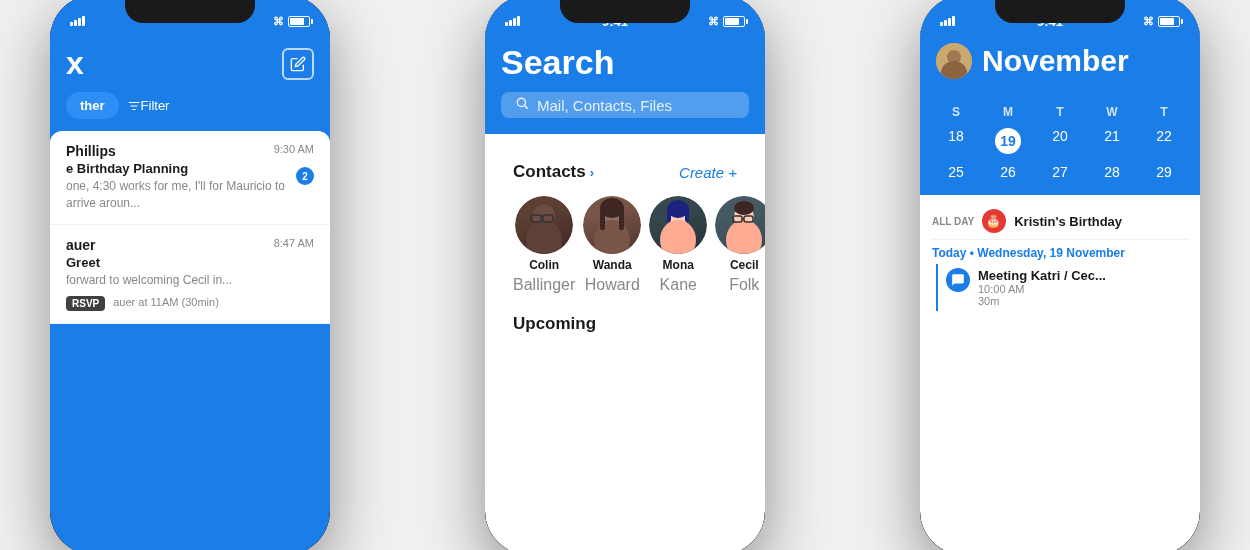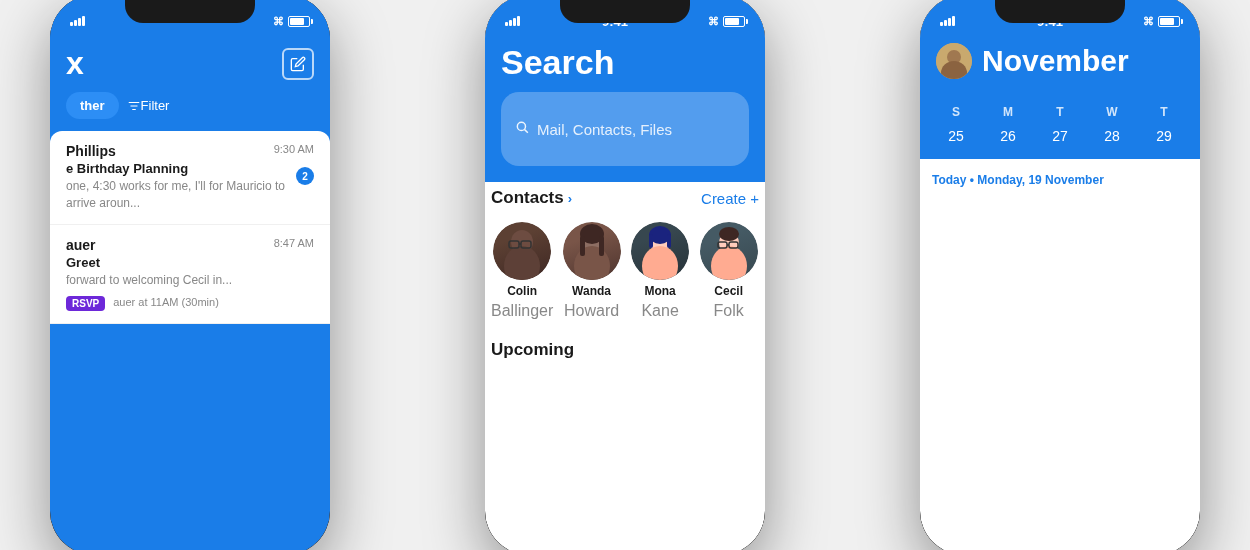--- a/index.html
+++ b/index.html
@@ -250,21 +250,21 @@
       font-size: 10px;
       font-weight: 700;
       width: 18px;
       height: 18px;
       display: flex;
       align-items: center;
       justify-content: center;
     }
 
     .rsvp-badge {
-      background: #6d28d9;
+      background: #404040;
       color: white;
       border-radius: 4px;
       font-size: 10px;
       font-weight: 700;
       padding: 2px 6px;
       display: inline-block;
       margin-top: 4px;
     }
 
     
@@ -280,34 +280,34 @@
 
     .search-title {
       color: white;
       font-size: 34px;
       font-weight: 700;
       margin-bottom: 10px;
     }
 
     .search-bar {
       background: rgba(255,255,255,0.25);
-      border-radius: 18px;
-      padding: 28px 14px;
+      border-radius: 8px;
+      padding: 4px 14px;
       display: flex;
       align-items: center;
       gap: 8px;
     }
 
     .search-placeholder {
       color: rgba(255,255,255,0.85);
       font-size: 15px;
     }
 
     .center-content {
-      padding: 6px;
+      padding: 28px;
     }
 
     .section-header {
       display: flex;
       align-items: center;
       justify-content: space-between;
       margin-bottom: 14px;
     }
 
     .section-title {
@@ -324,20 +324,21 @@
       font-size: 13px;
     }
 
     .create-btn {
       color: #1a7de8;
       font-size: 15px;
       font-weight: 500;
       display: flex;
       align-items: center;
       gap: 2px;
+      font-style: italic;
     }
 
     .contacts-row {
       display: flex;
       gap: 8px;
       margin-bottom: 20px;
     }
 
     .contact-item {
       display: flex;
@@ -812,33 +813,59 @@
 
         <div class="cal-grid">
           <div class="cal-week-header">
             <div class="cal-day-name">S</div>
             <div class="cal-day-name">M</div>
             <div class="cal-day-name">T</div>
             <div class="cal-day-name">W</div>
             <div class="cal-day-name">T</div>
           </div>
 
+          <div class="cal-week-row">
+            <div class="cal-date">18</div>
+            <div class="cal-date">
+              <div class="cal-date-today">19</div>
+            </div>
+            <div class="cal-date">20</div>
+            <div class="cal-date">21</div>
+            <div class="cal-date">22</div>
+          </div>
 
           <div class="cal-week-row">
             <div class="cal-date">25</div>
             <div class="cal-date">26</div>
             <div class="cal-date">27</div>
             <div class="cal-date">28</div>
             <div class="cal-date">29</div>
           </div>
         </div>
 
         <div class="cal-events">
 
-
-          <div class="today-label">Today • Monday, 19 November</div>
-
+          <div class="all-day-row">
+            <span class="all-day-label">ALL DAY</span>
+            <div class="event-icon-cake">🎂</div>
+            <span class="event-title-text">Kristin's Birthday</span>
+          </div>
+
+          <div class="today-label">Today • Wednesday, 19 November</div>
+
+          <div class="event-row">
+            <div class="event-meeting-icon">
+              <svg width="14" height="14" viewBox="0 0 24 24" fill="white">
+                <path d="M20 2H4c-1.1 0-2 .9-2 2v18l4-4h14c1.1 0 2-.9 2-2V4c0-1.1-.9-2-2-2z"></path>
+              </svg>
+            </div>
+            <div class="event-detail">
+              <div style="font-size:13px; font-weight:600; color:#1a1a1a;">Meeting Katri / Cec...</div>
+              <div class="event-time-col">10:00 AM</div>
+              <div style="font-size:11px; color:#888;">30m</div>
+            </div>
+          </div>
         </div>
       </div>
     </div>
   </div>
 
 </div>
 
 </body></html>

